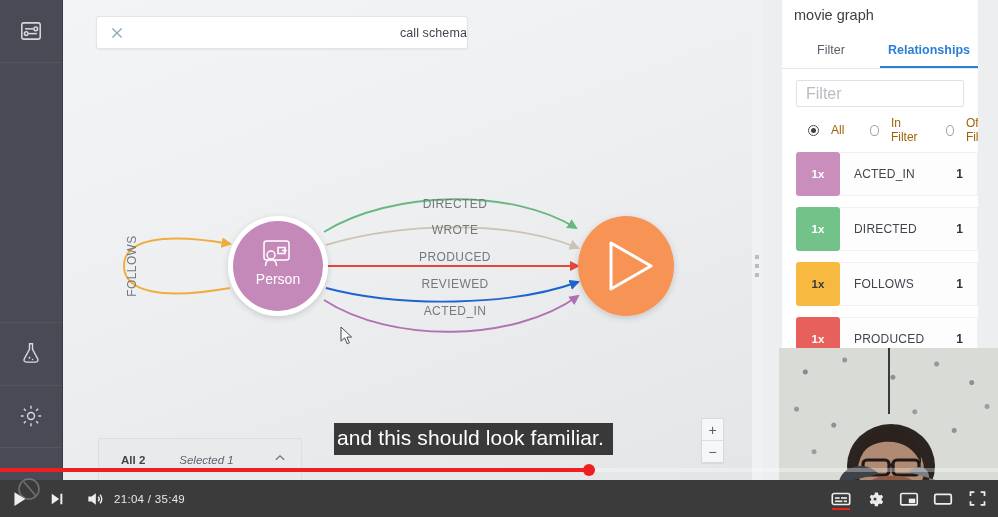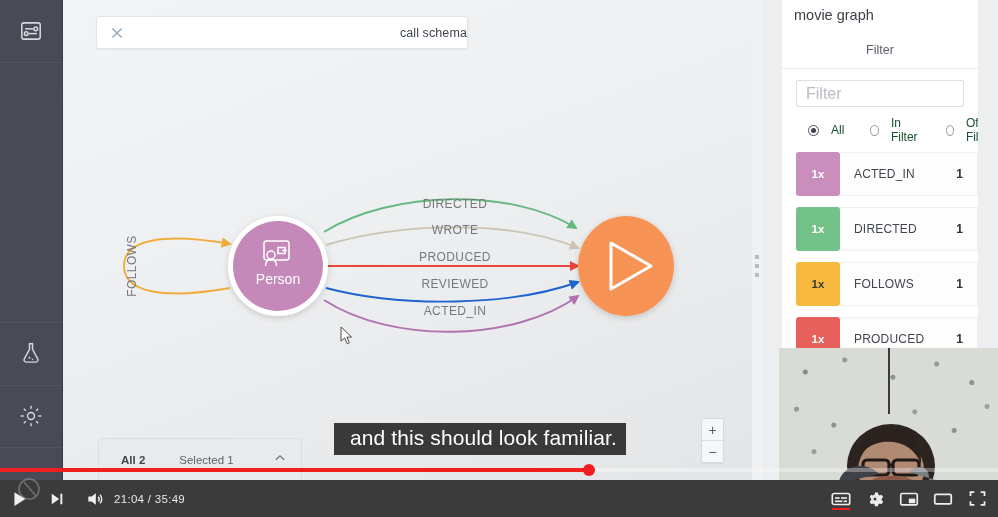--- a/index.html
+++ b/index.html
@@ -106,21 +106,21 @@
     position: absolute; left: 36px; bottom: 0;
     width: 204px; height: 42px;
     background: #e8eaec;
     border: 1px solid #dcdee0;
     border-bottom: none;
     border-radius: 3px 3px 0 0;
     display: flex; align-items: center;
     box-sizing: border-box;
   }
   .summary .all { font-size: 11.5px; font-weight: bold; color:#41464d; margin-left: 22px;}
-  .summary .sel { font-size: 11.5px; color:#5d636b; margin-left: 34px;}
+  .summary .sel { font-size: 11.5px; color:#5d636b; margin-left: 34px; font-style: italic;}
   .summary .chev { margin-left: auto; margin-right: 14px; }
 
   
   .divider {
     position: absolute; left: 752px; top: 0;
     width: 10px; height: 480px;
     background: #f0f1f2;
     z-index: 22;
   }
   .dhandle {
@@ -178,21 +178,21 @@
   .radio {
     width: 11px; height: 11px; border-radius:50%;
     border: 1px solid #9aa0a6; box-sizing:border-box;
     display:inline-block; position:relative; background:#fff;
   }
   .radio.on { border-color:#4a4f56; }
   .radio.on::after{
     content:""; position:absolute; left:2px; top:2px;
     width:5px; height:5px; border-radius:50%; background:#3b4148;
   }
-  .rg span { font-size: 12px; color:#14532d; margin-left: 12px; }
+  .rg span { font-size: 12px; color:#a16207; margin-left: 12px; }
 
   .sp-list { padding: 8px 0 0 0; }
   .rel-row {
     display: flex; align-items: stretch;
     height: 44px; margin: 0 0 11px 14px;
   }
   .rel-badge {
     width: 44px; height: 44px;
     border-radius: 3px;
     display:flex; align-items:center; justify-content:center;
@@ -206,21 +206,21 @@
   }
   .rel-name { font-size: 12px; color:#41464d; margin-left: 14px; letter-spacing:.2px;}
   .rel-count { margin-left:auto; margin-right: 14px; font-size: 12px; font-weight:bold; color:#2e3339;}
 
   
   .caption {
     position:absolute; left: 334px; top: 423px;
     background: rgba(28,28,28,.86);
     color: #ffffff;
     font-size: 21px;
-    padding: 3px 9px 5px 16px;
+    padding: 3px 9px 5px 3px;
     letter-spacing: .1px;
     z-index: 40;
     white-space: nowrap;
   }
 
   
   .webcam {
     position:absolute; left: 779px; top: 348px;
     width: 219px; height: 133px;
     overflow: hidden;
@@ -433,20 +433,21 @@
         <i></i>
         <i></i>
     </div>
   </div>
 
   <div class="sidepanel">
     <div class="sp-title">movie graph</div>
 
     <div class="sp-tabs">
       <div class="sp-tab">Filter</div>
+      <div class="sp-tab active">Relationships</div>
     </div>
 
     <div class="sp-filterwrap">
       <div class="sp-filter">
         <input class="fi" type="text" placeholder="Filter" style="">
         <span class="funnel">
           <svg viewBox="0 0 14 14" width="13" height="13">
               <path d="M1 2 H13 L8.4 7.4 V12 L5.6 10.4 V7.4 Z" fill="#6a7078"></path>
             </svg>
         </span>

